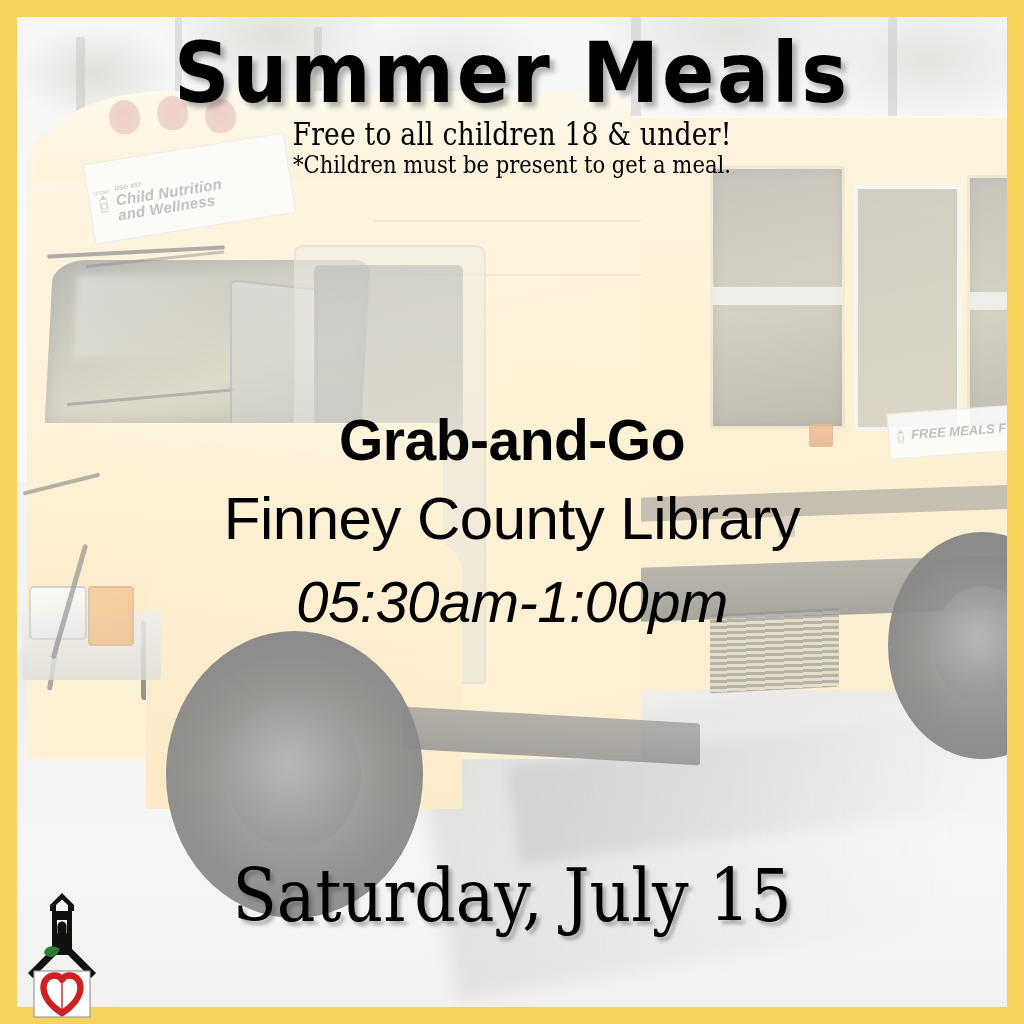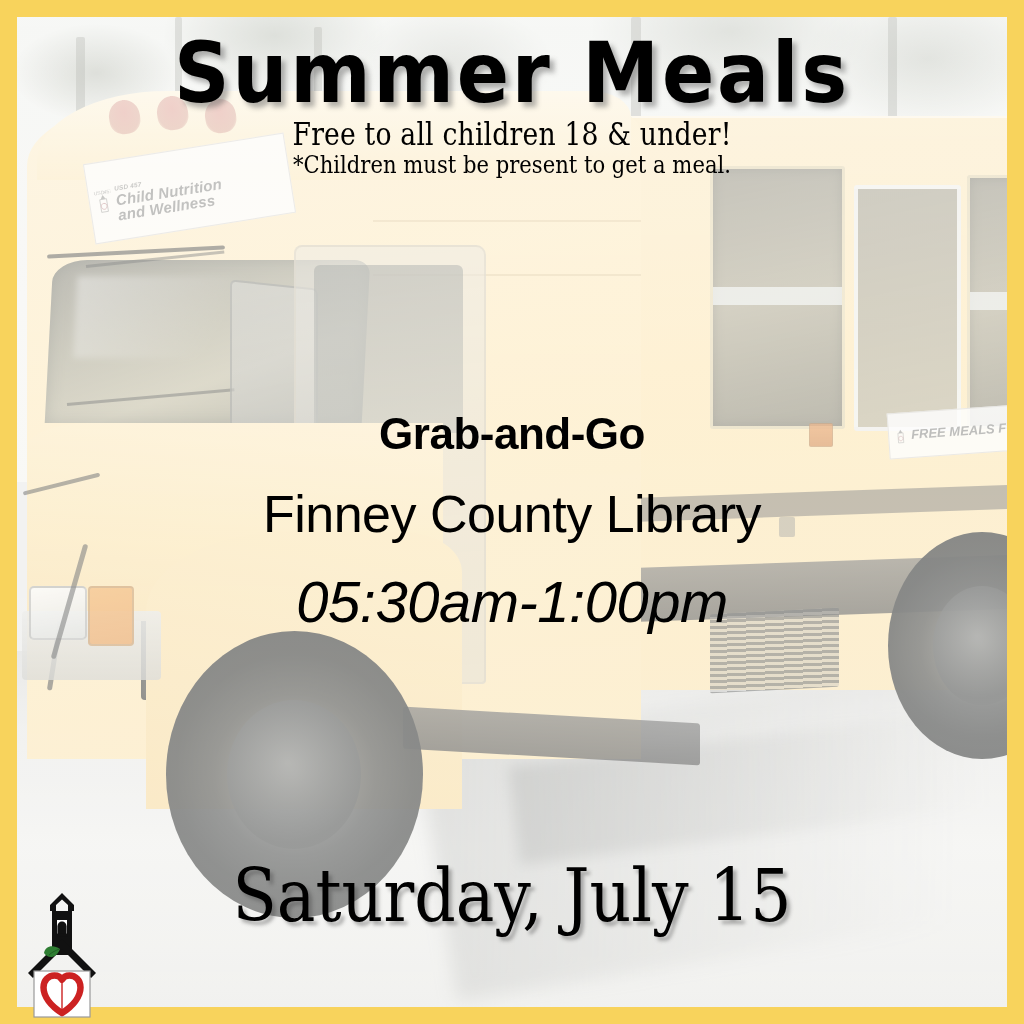--- a/index.html
+++ b/index.html
@@ -417,29 +417,29 @@
     font-family: "DejaVu Serif", serif;
     font-weight: 400;
     font-size: 24px;
     line-height: 1.05;
     transform: scaleX(.88);
   }
   .t-grab {
     top: 411px;
     font-family: "Liberation Sans", sans-serif;
     font-weight: 700;
-    font-size: 44px;
+    font-size: 57px;
     line-height: 1.05;
     letter-spacing: -.5px;
   }
   .t-place {
     top: 487px;
     font-family: "Liberation Sans", sans-serif;
     font-weight: 400;
-    font-size: 52px;
+    font-size: 60px;
     line-height: 1.05;
     letter-spacing: -.5px;
   }
   .t-time {
     top: 572px;
     font-family: "Liberation Sans", sans-serif;
     font-weight: 400;
     font-style: italic;
     font-size: 58px;
     line-height: 1.05;

